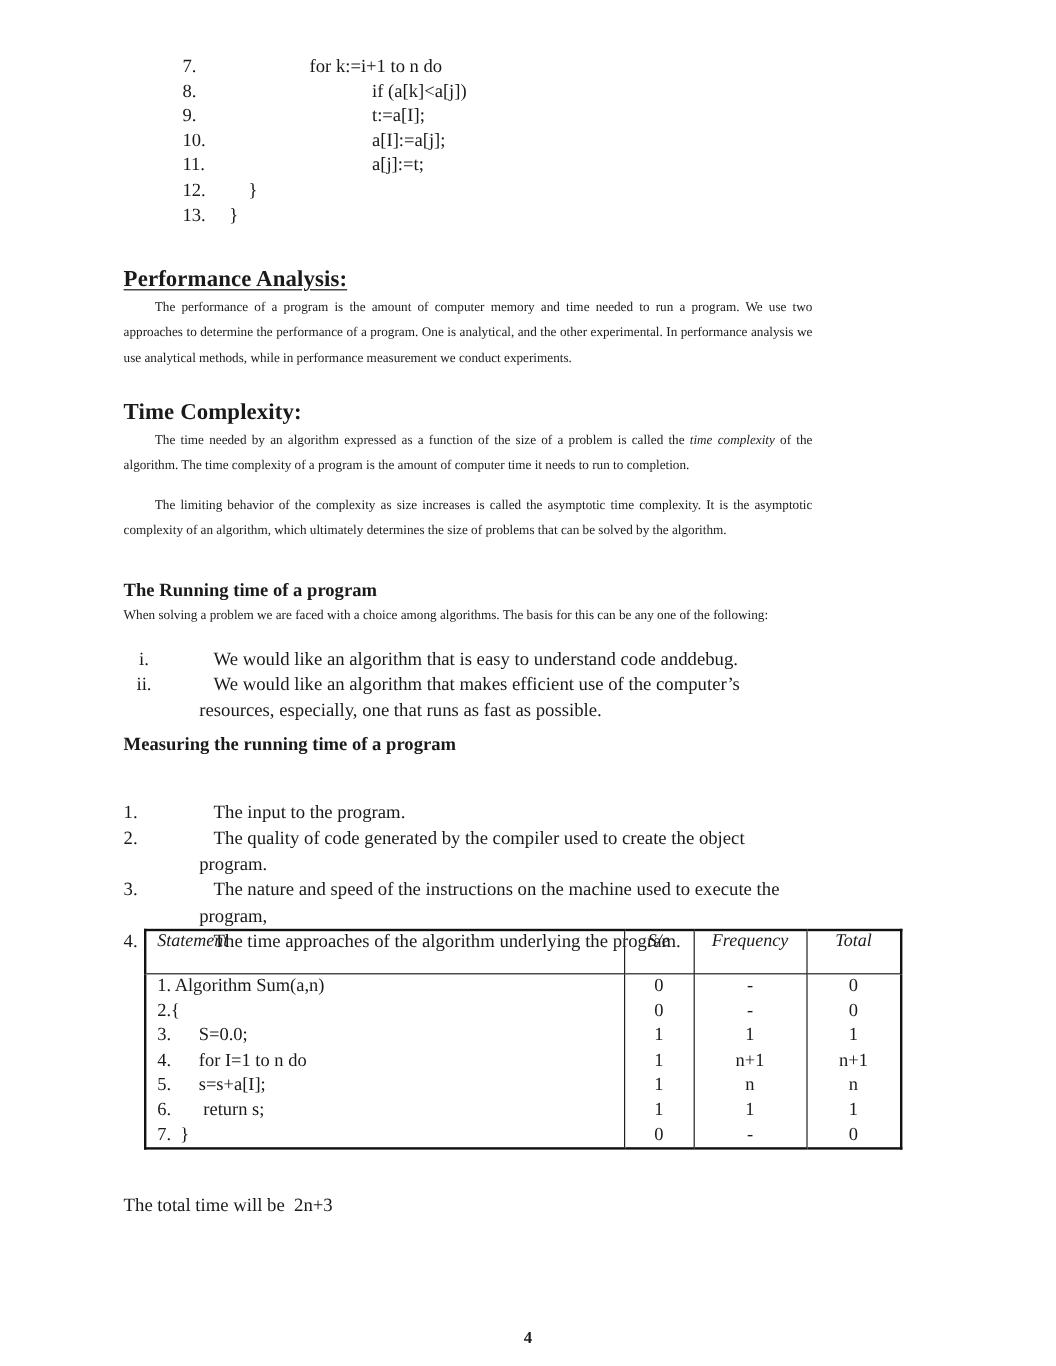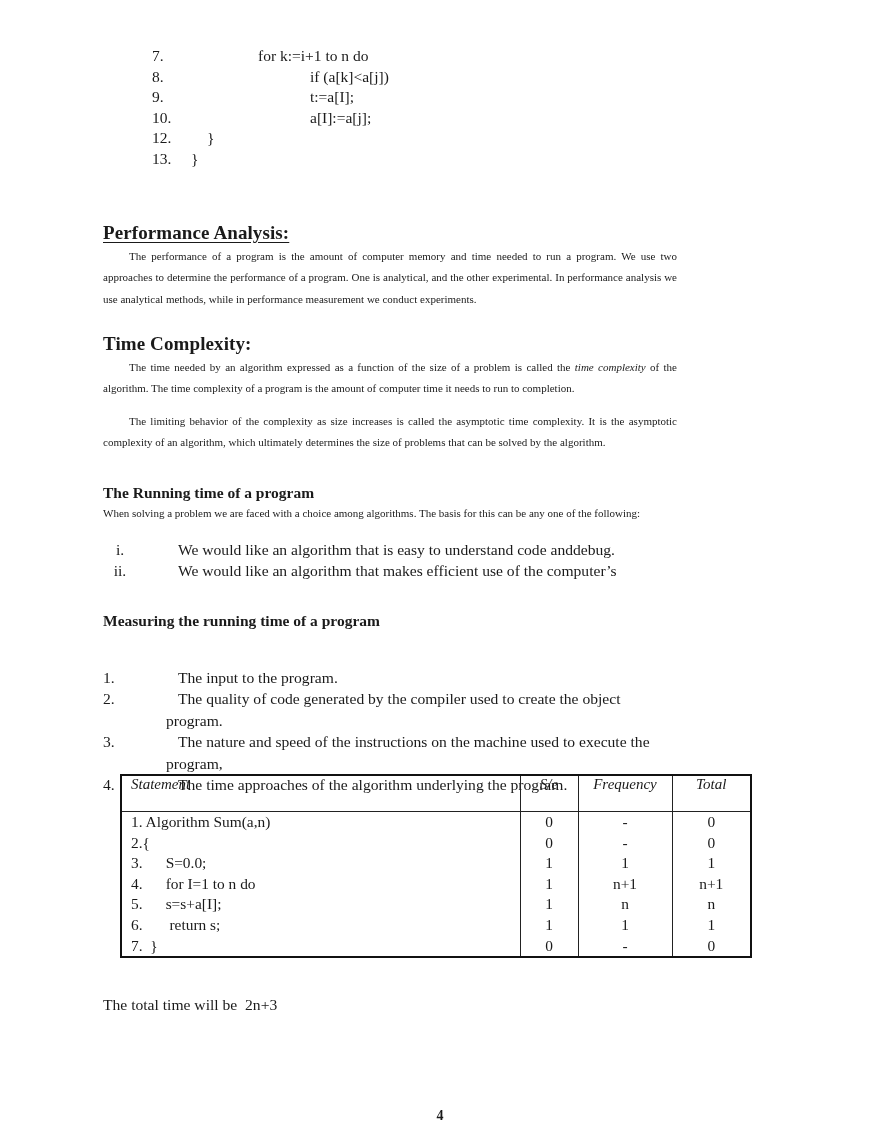--- a/index.html
+++ b/index.html
@@ -203,20 +203,24 @@
     </span>
     <span class="code-line">
       <span class="code-num">9.</span>
       <span class="code-text" style="left:207px">t:=a[I];</span>
     </span>
     <span class="code-line">
       <span class="code-num">10.</span>
       <span class="code-text" style="left:207px">a[I]:=a[j];</span>
     </span>
     <span class="code-line">
+      <span class="code-num">11.</span>
+      <span class="code-text" style="left:207px">a[j]:=t;</span>
+    </span>
+    <span class="code-line">
       <span class="code-num">12.</span>
       <span class="code-text" style="left:104px">}</span>
     </span>
     <span class="code-line">
       <span class="code-num">13.</span>
       <span class="code-text" style="left:88px">}</span>
     </span>
   </div>
 
   <div class="h-major underlined" style="top:222px">Performance Analysis:</div>
@@ -236,20 +240,21 @@
   <div class="para plain" style="top:503px">When solving a problem we are faced with a choice among algorithms. The basis for this can be any one of the following:</div>
 
   <div class="list" style="top:539px">
     <div class="list-item">
       <span class="list-marker roman">i.</span>
       <span class="list-body">We would like an algorithm that is easy to understand code anddebug.</span>
     </div>
     <div class="list-item">
       <span class="list-marker roman">ii.</span>
       <span class="list-body">We would like an algorithm that makes efficient use of the computer’s</span>
+      <span class="cont">resources, especially, one that runs as fast as possible.</span>
     </div>
   </div>
 
   <div class="h-minor" style="top:612px">Measuring the running time of a program</div>
 
 
   <div class="list" style="top:667px">
     <div class="list-item">
       <span class="list-marker">1.</span>
       <span class="list-body">The input to the program.</span>

